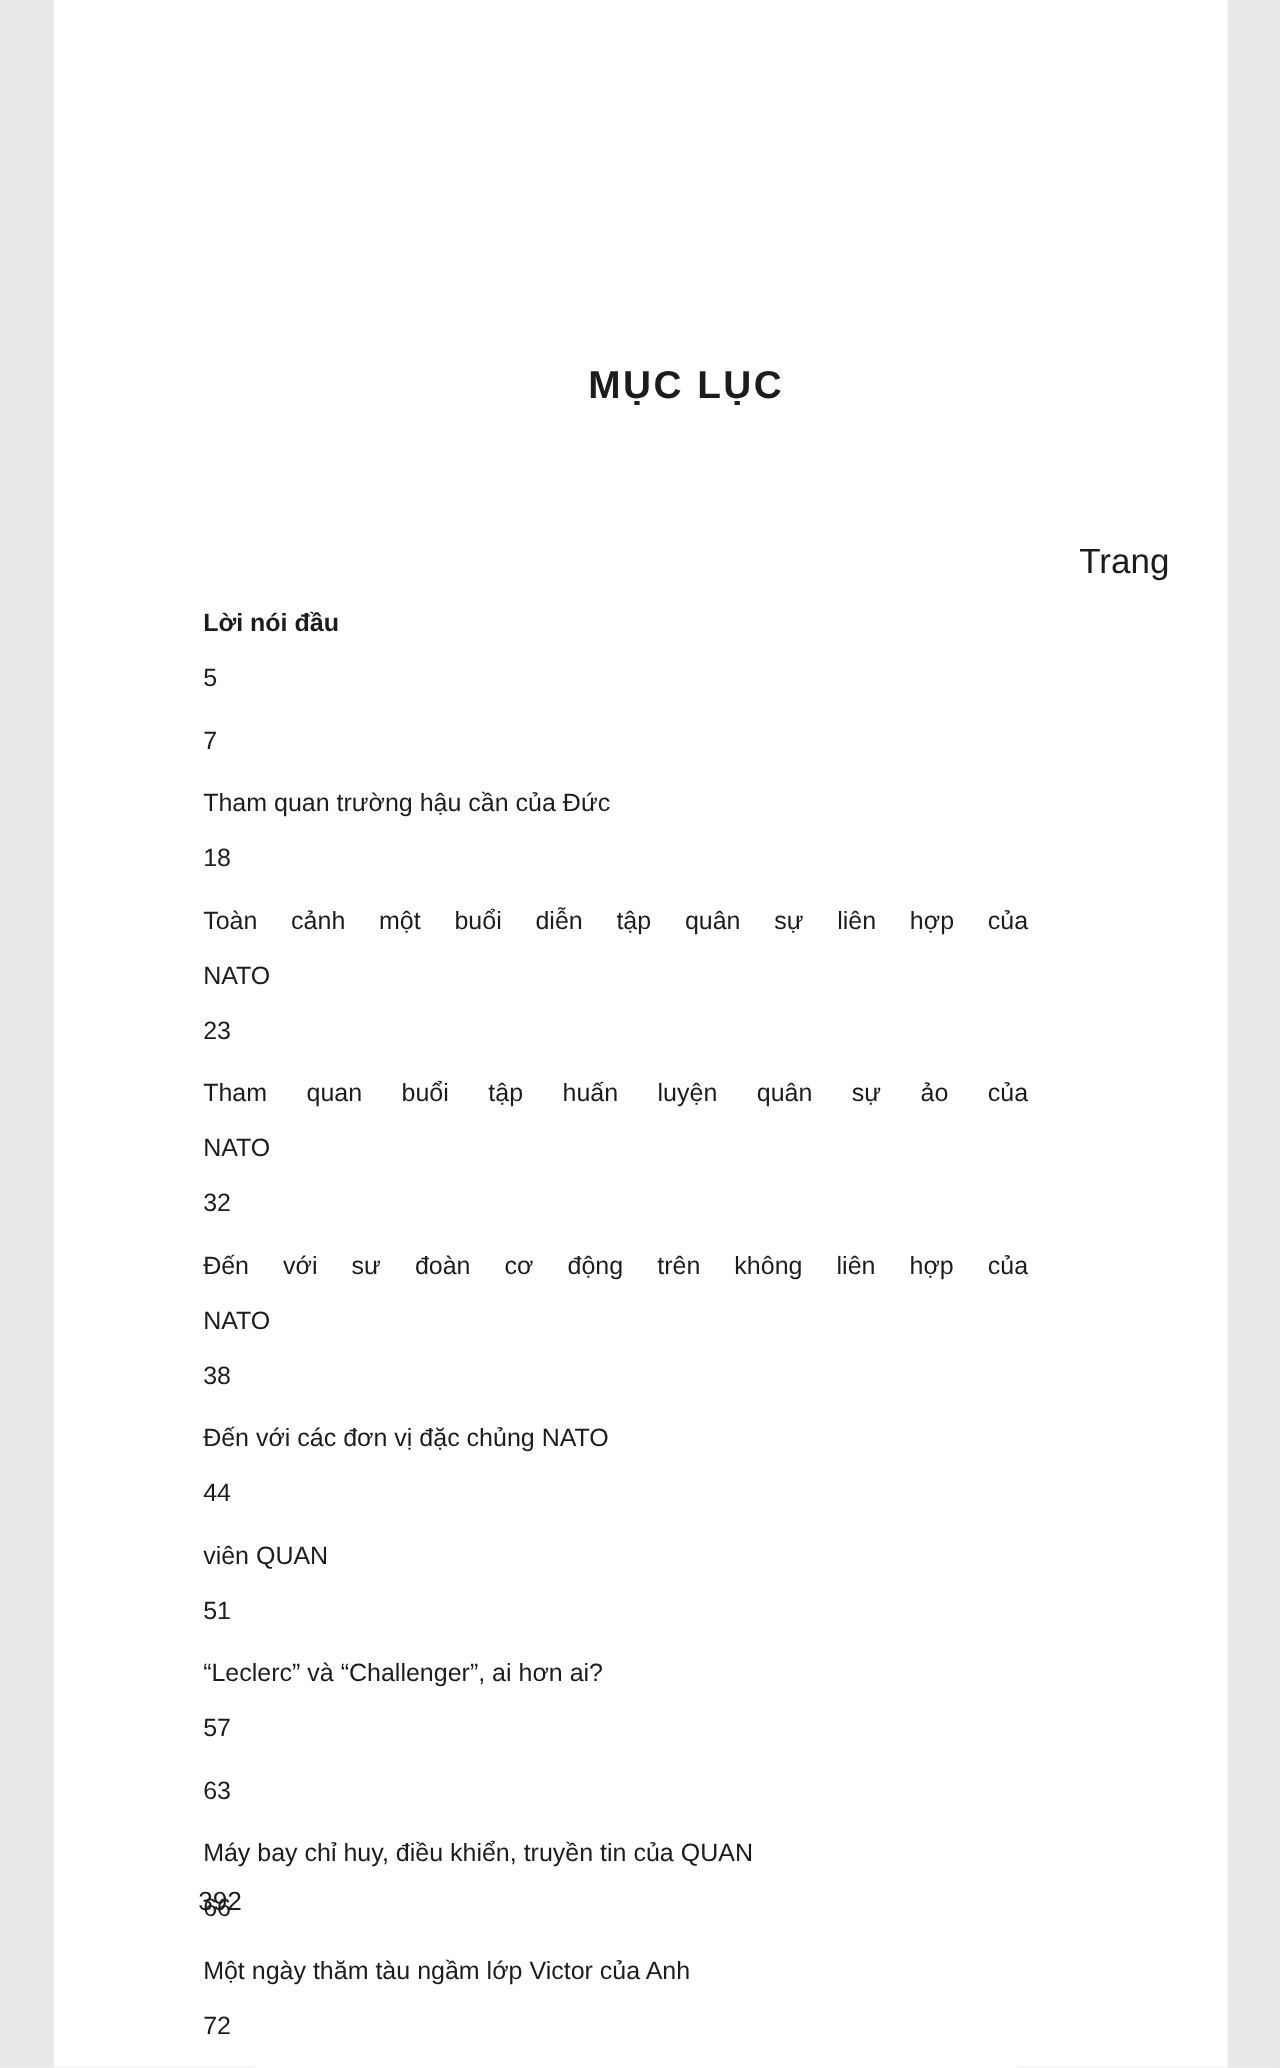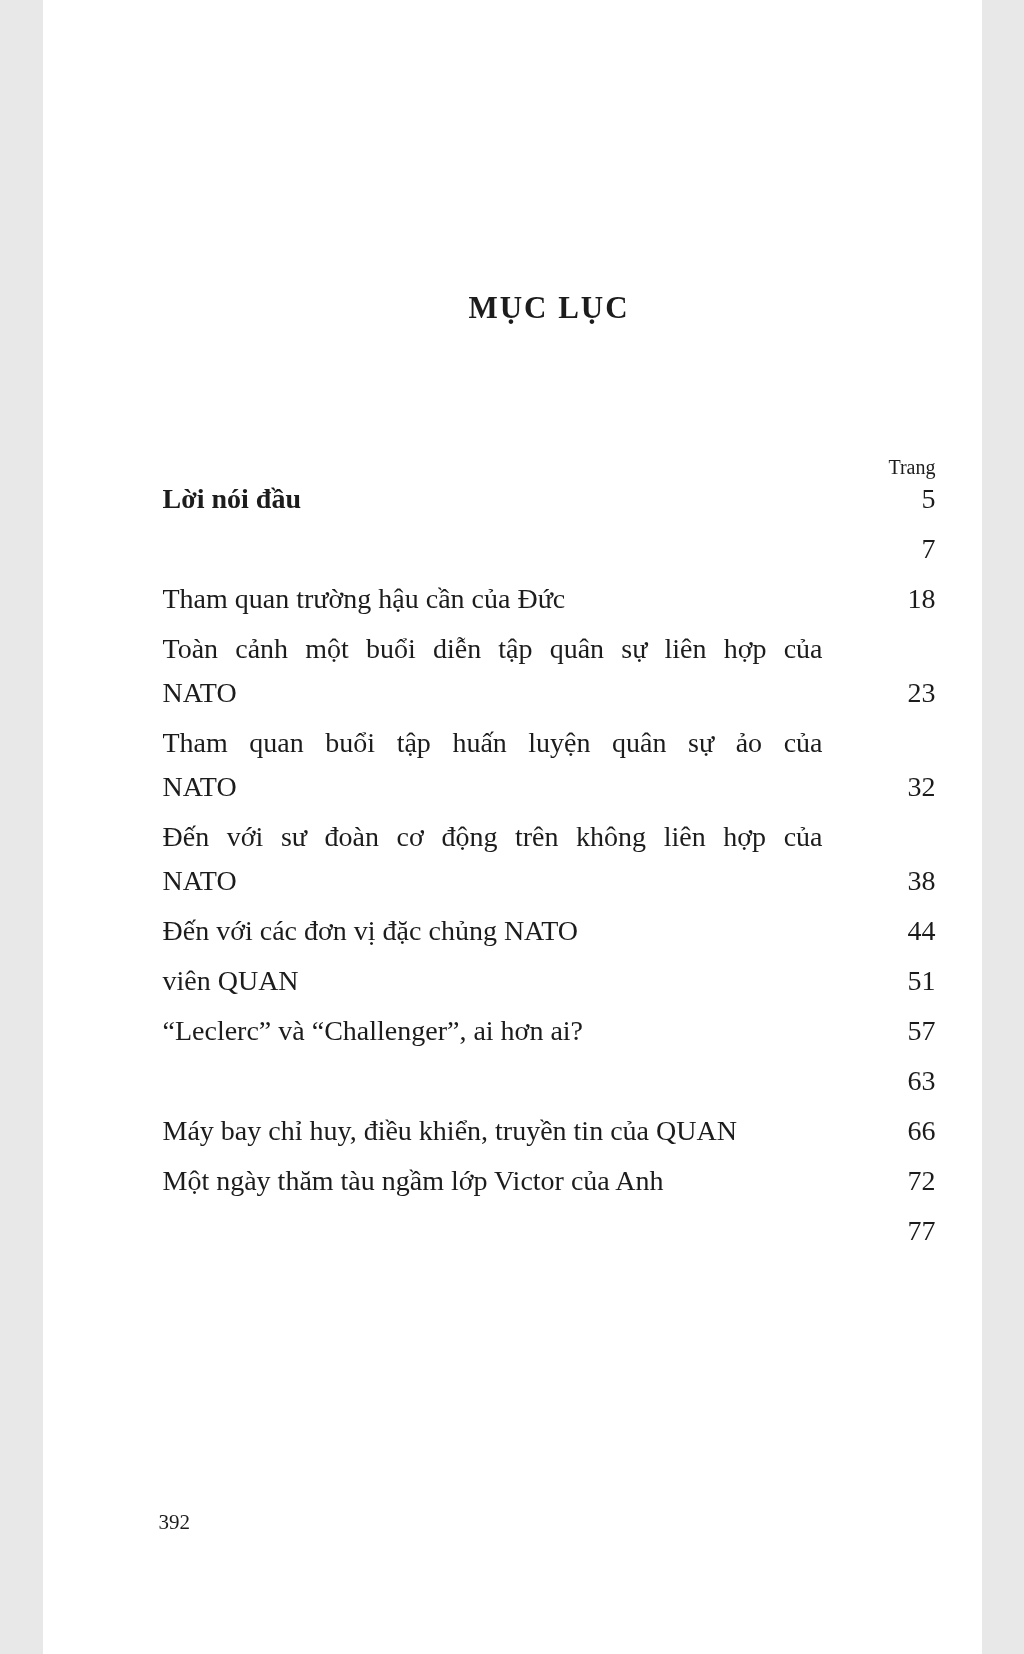--- a/index.html
+++ b/index.html
@@ -2,56 +2,57 @@
 <html><head>
 <meta charset="utf-8">
 <style>
   html, body { margin: 0; padding: 0; background: #e8e8e8; }
   .page {
     position: relative;
     width: 939px;
     height: 1654px;
     margin: 0 auto;
     background: #ffffff;
-    font-family: Liberation Serif, serif;
+    font-family: Liberation Sans, sans-serif;
     color: #1c1c1c;
     overflow: hidden;
   }
   .doc-title {
     position: absolute;
     top: 290px;
     left: 120px;
     width: 773px;
     margin: 0;
     text-align: center;
     font-size: 31px;
     font-weight: bold;
     letter-spacing: 2px;
   }
   .col-header-row {
     position: absolute;
-    top: 445px;
+    top: 427px;
     left: 120px;
     width: 773px;
     text-align: right;
-    font-size: 20px;
+    font-size: 28px;
     line-height: 44px;
   }
   .entries {
     position: absolute;
     top: 477px;
     left: 120px;
     width: 773px;
   }
   .row {
     display: flex;
-    align-items: flex-end;
+    align-items: flex-start;
     margin-bottom: 6px;
-    font-size: 28px;
+    font-size: 20px;
     line-height: 44px;
+    flex-direction: column;
   }
   .row-title { width: 660px; }
   .row.bold .row-title { font-weight: bold; }
   .row-title .line { display: block; }
   .row-title .line.justify {
     text-align: justify;
     text-align-last: justify;
   }
   .row-page {
     flex: 1;

